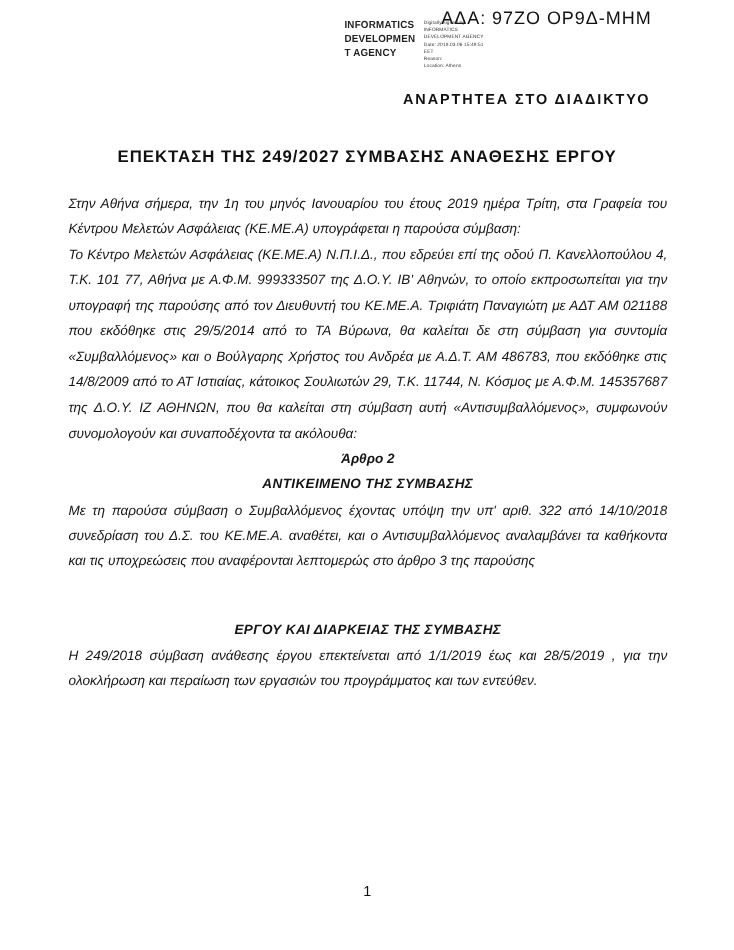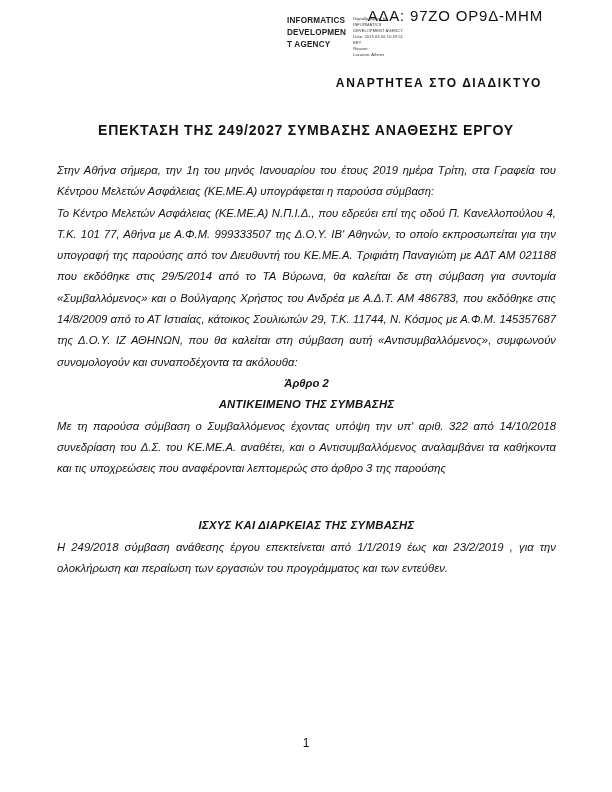--- a/index.html
+++ b/index.html
@@ -152,20 +152,20 @@
     <p class="intro-par">Στην Αθήνα σήμερα, την 1η του μηνός Ιανουαρίου του έτους 2019 ημέρα Τρίτη, στα Γραφεία του Κέντρου Μελετών Ασφάλειας (ΚΕ.ΜΕ.Α) υπογράφεται η παρούσα σύμβαση:</p>
     <p class="parties-par">Το Κέντρο Μελετών Ασφάλειας (ΚΕ.ΜΕ.Α) Ν.Π.Ι.Δ., που εδρεύει επί της οδού Π. Κανελλοπούλου 4, Τ.Κ. 101 77, Αθήνα με Α.Φ.Μ. 999333507 της Δ.Ο.Υ. ΙΒ' Αθηνών, το οποίο εκπροσωπείται για την υπογραφή της παρούσης από τον Διευθυντή του ΚΕ.ΜΕ.Α. Τριφιάτη Παναγιώτη με ΑΔΤ ΑΜ 021188 που εκδόθηκε στις 29/5/2014 από το ΤΑ Βύρωνα, θα καλείται δε στη σύμβαση για συντομία «Συμβαλλόμενος» και ο Βούλγαρης Χρήστος του Ανδρέα με Α.Δ.Τ. ΑΜ 486783, που εκδόθηκε στις 14/8/2009 από το ΑΤ Ιστιαίας, κάτοικος Σουλιωτών 29, Τ.Κ. 11744, Ν. Κόσμος με Α.Φ.Μ. 145357687 της Δ.Ο.Υ. ΙΖ ΑΘΗΝΩΝ, που θα καλείται στη σύμβαση αυτή «Αντισυμβαλλόμενος», συμφωνούν συνομολογούν και συναποδέχοντα τα ακόλουθα:</p>
 
     <div class="article-block-1">
       <p class="article-number">Άρθρο 2</p>
       <p class="article-heading">ΑΝΤΙΚΕΙΜΕΝΟ ΤΗΣ ΣΥΜΒΑΣΗΣ</p>
       <p class="article-text">Με τη παρούσα σύμβαση ο Συμβαλλόμενος έχοντας υπόψη την υπ' αριθ. 322 από 14/10/2018 συνεδρίαση του Δ.Σ. του ΚΕ.ΜΕ.Α. αναθέτει, και ο Αντισυμβαλλόμενος αναλαμβάνει τα καθήκοντα και τις υποχρεώσεις που αναφέρονται λεπτομερώς στο άρθρο 3 της παρούσης</p>
     </div>
 
     <div>
-      <p class="article-heading">ΙΣΧΥΣ ΚΑΙ ΔΙΑΡΚΕΙΑΣ ΤΗΣ ΣΥΜΒΑΣΗΣ</p>
-      <p class="article-text">Η 249/2018 σύμβαση ανάθεσης έργου επεκτείνεται από 1/1/2019 έως και 23/2/2019 , για την ολοκλήρωση και περαίωση των εργασιών του προγράμματος και των εντεύθεν.</p>
+      <p class="article-heading">ΕΡΓΟΥ ΚΑΙ ΔΙΑΡΚΕΙΑΣ ΤΗΣ ΣΥΜΒΑΣΗΣ</p>
+      <p class="article-text">Η 249/2018 σύμβαση ανάθεσης έργου επεκτείνεται από 1/1/2019 έως και 28/5/2019 , για την ολοκλήρωση και περαίωση των εργασιών του προγράμματος και των εντεύθεν.</p>
     </div>
   </div>
 
   <div class="page-number">1</div>
 
 </div>
 
 </body></html>

